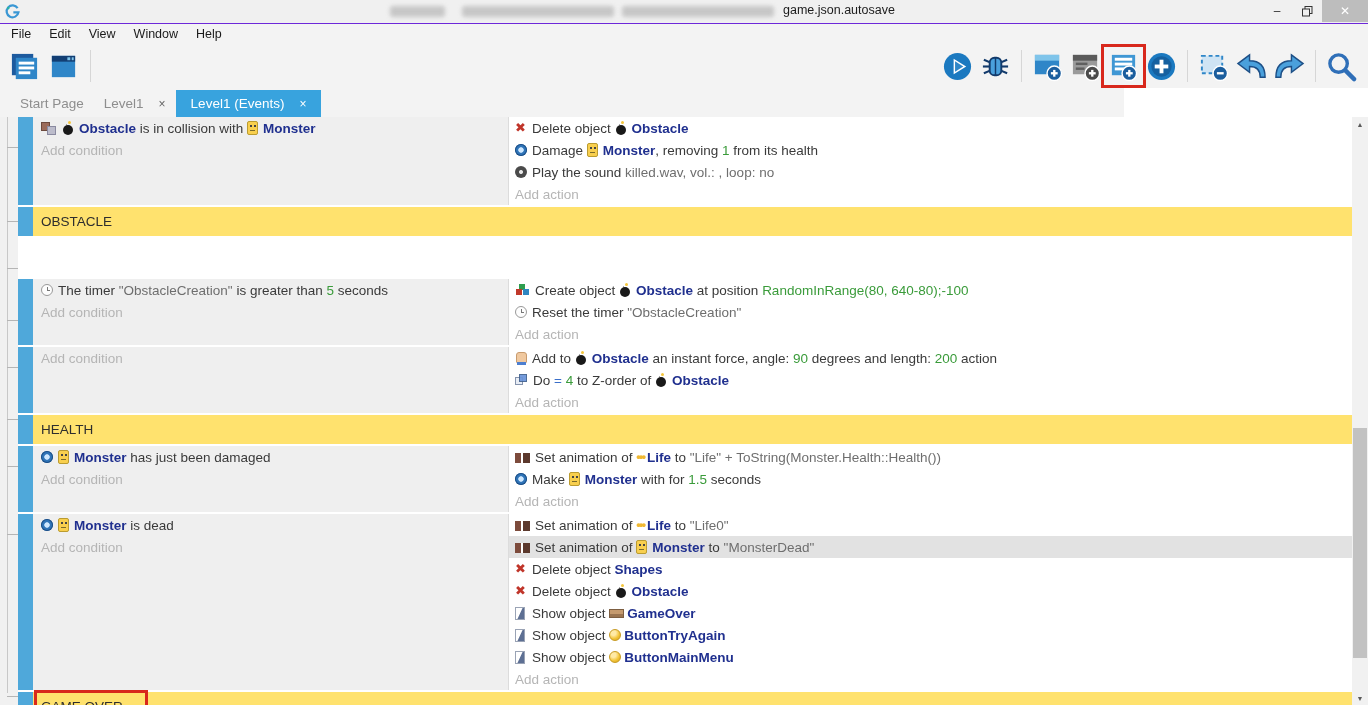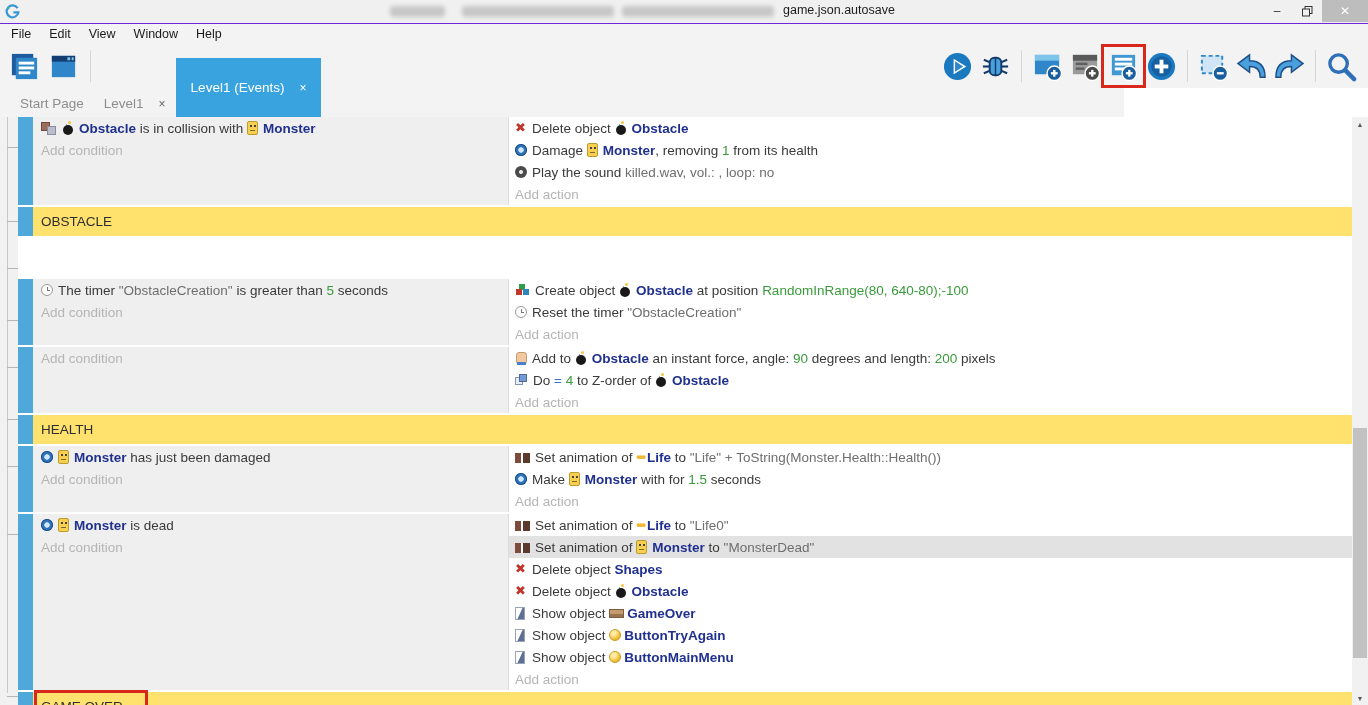--- a/index.html
+++ b/index.html
@@ -22,21 +22,21 @@
   #tb-left{display:flex;align-items:center;gap:6px;padding-left:8px;}
   #tb-right{margin-left:auto;display:flex;align-items:center;gap:5px;padding-right:10px;}
   .tbico{width:33px;height:33px;display:inline-flex;align-items:center;justify-content:center;position:relative;}
   .tbico svg{width:31px;height:31px;}
   .tbsep{width:1px;height:32px;background:#d6d6d6;margin:0 4px;display:inline-block;}
   .tbico.annotated::after{content:"";position:absolute;left:-6px;top:-6px;right:-6px;bottom:-5px;border:3px solid #d8281c;}
   
   #tabbar{position:absolute;left:0;top:88px;width:1124px;height:29px;background:#f3f3f3;display:flex;align-items:flex-end;padding-left:10px;box-sizing:border-box;}
   .tab{height:27px;display:inline-flex;align-items:center;font-size:13.5px;color:#8e8e8e;padding:0 10px;}
   .tab .x{margin-left:15px;font-size:12px;color:#666;}
-  .tab.active{background:#38a3de;color:#fff;padding:16px 15px;box-shadow:0 2px 0 #38a3de;}
+  .tab.active{background:#38a3de;color:#fff;padding:0 15px;box-shadow:0 2px 0 #38a3de;}
   .tab.active .x{color:#fff;}
   
   #events{position:absolute;left:0;top:117px;width:1368px;bottom:0;background:#fff;overflow:hidden;}
   #gutter{position:absolute;left:0;top:0;width:18px;bottom:0;background:#f1f1f1;}
   #gutter .vline{position:absolute;left:7px;top:0;width:1px;bottom:12px;background:#c8c8c8;}
   .tick{position:absolute;left:7px;width:11px;height:1px;background:#b5b5b5;}
   #events-list{margin-left:18px;margin-right:16px;}
   .block{display:flex;margin-bottom:2px;}
   .bar{width:15px;background:#4fa8da;flex:0 0 15px;}
   .gcontent{flex:1;background:#ffe26e;height:29px;display:flex;align-items:center;padding-left:8px;font-size:13.5px;color:#2e2e2e;}
@@ -352,21 +352,21 @@
         <div class="acts">
           <div class="line">
             <span class="ic force-icon"></span>
             <span class="sg-p">Add to </span>
             <span class="ic bomb-icon"></span>
             <span class="sg-o">Obstacle</span>
             <span class="sg-p"> an instant force, angle: </span>
             <span class="sg-g">90</span>
             <span class="sg-p"> degrees and length: </span>
             <span class="sg-g">200</span>
-            <span class="sg-p"> pixels</span>
+            <span class="sg-p"> action</span>
           </div>
           <div class="line">
             <span class="ic zorder-icon"></span>
             <span class="sg-p">Do </span>
             <span class="sg-b">= </span>
             <span class="sg-g">4</span>
             <span class="sg-p"> to Z-order of </span>
             <span class="ic bomb-icon"></span>
             <span class="sg-o">Obstacle</span>
           </div>

